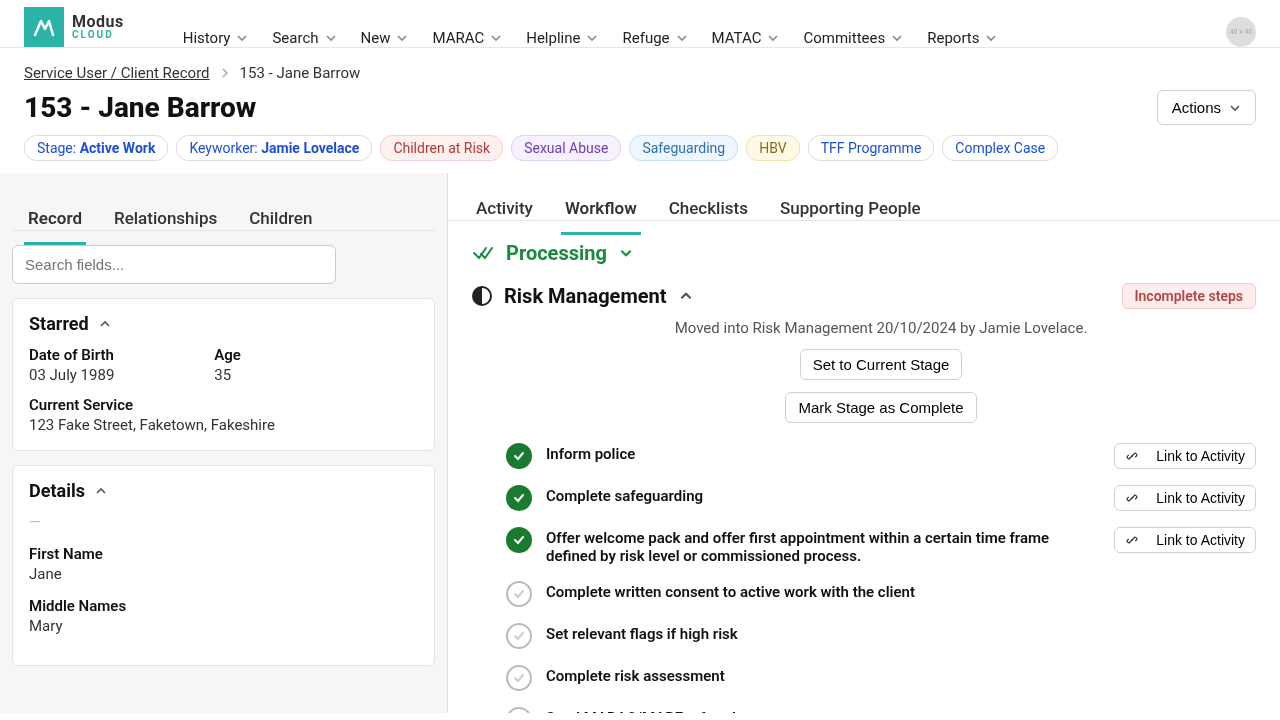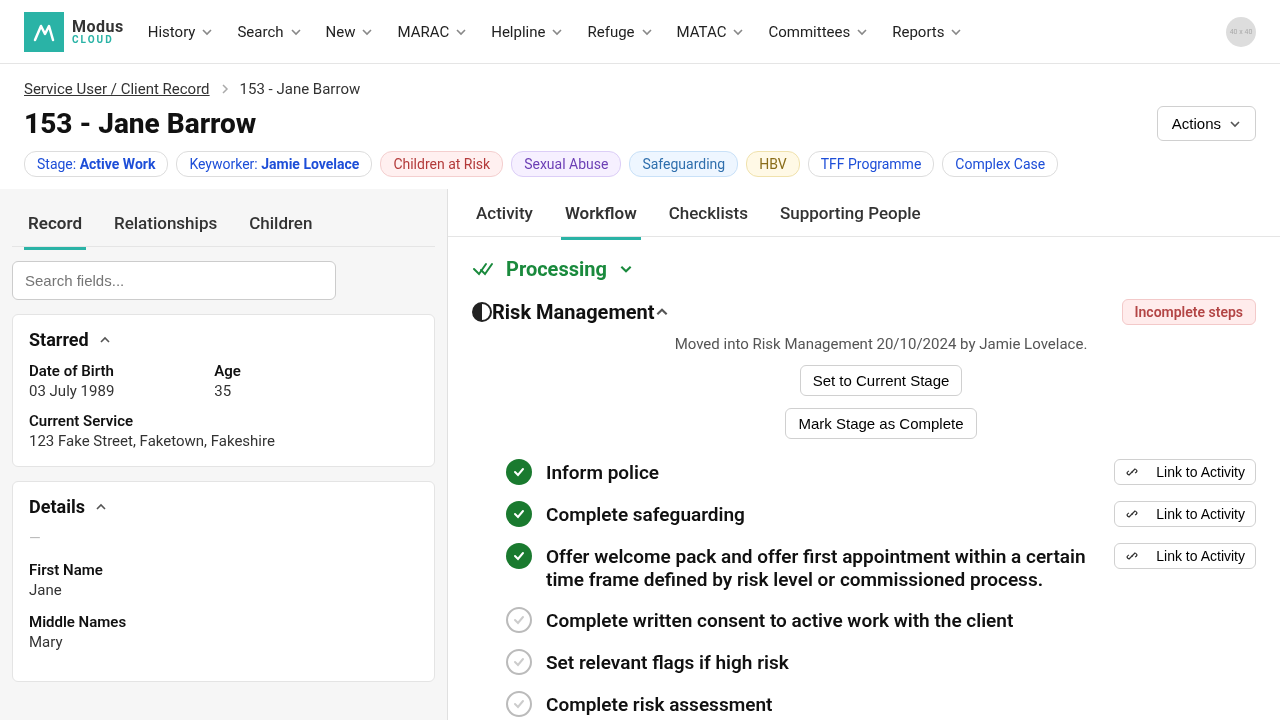--- a/index.html
+++ b/index.html
@@ -7,25 +7,26 @@
     font-family: -apple-system, BlinkMacSystemFont, "Segoe UI", Roboto, sans-serif;
     background: #fff;
     color: #111;
     font-size: 14px;
     width: 1280px;
     height: 720px;
     overflow: hidden;
   }
   
   .topbar {
-    height: 64px;
+    height: 48px;
     display: flex;
-    align-items: center;
+    align-items: flex-end;
     padding: 0 24px;
     border-bottom: 1px solid #e5e5e5;
+    gap: 35px;
   }
   .logo { display: flex; align-items: center; gap: 8px; margin-right: 24px; }
   .logo-mark {
     width: 40px; height: 40px;
     background: #2ab3a6;
     display: flex; align-items: center; justify-content: center;
   }
   .logo-text { display: flex; flex-direction: column; line-height: 1; }
   .logo-text .t1 { font-weight: 700; font-size: 16px; letter-spacing: 0.5px; color:#333;}
   .logo-text .t2 { font-weight: 700; font-size: 10px; letter-spacing: 2px; color: #2ab3a6; }
@@ -67,21 +68,21 @@
     padding: 10px 12px 0;
     overflow: hidden;
   }
   .right { flex:1; padding: 0 0 0 0; overflow: hidden; }
   
   .tabs { display:flex; gap: 24px; padding: 0 12px; border-bottom:1px solid #e5e5e5;}
   .tabs.right-tabs { padding: 0 24px; }
   .tab {
     font-size: 17px; font-weight: 500;
     padding: 10px 4px 14px; color:#333; cursor:pointer;
-    border-bottom: 3px solid transparent; position:relative; top:4px;
+    border-bottom: 3px solid transparent; position:relative; top:15px;
   }
   .tab.active { border-bottom-color: #2ab3a6; font-weight: 600;}
   
   .searchbox {
     margin: 14px 0 14px;
     width: 324px;
   }
   .searchbox input {
     width:100%;
     padding: 10px 12px;
@@ -99,21 +100,21 @@
   .card-title { display:flex; align-items:center; gap:10px; font-weight:700; font-size:18px; margin-bottom:12px;}
   .field-row { display:flex; gap: 40px; margin-bottom: 12px;}
   .field-block .fl { font-weight:600; font-size:15px; margin-bottom:2px;}
   .field-block .fv { font-size:15px; color:#333; }
   .field-block .fv.empty { color:#bbb; }
   
   .right-inner { padding: 20px 24px; }
   .stage-head { display:flex; align-items:center; gap:12px; font-size:20px; font-weight:700; margin-bottom: 18px;}
   .stage-head.green { color:#1a8a3d; }
   .stage-head .stage-icon { width:22px; height:22px; }
-  .stage-row { display:flex; align-items:center; gap:0; margin-bottom:10px;}
+  .stage-row { display:flex; align-items:center; gap:12px; margin-bottom:10px;}
   .stage-row .stage-name { font-size:20px; font-weight:700; }
   .stage-row .pill-inc { margin-left:auto; background:#ffecec; border:1px solid #f3c9c9; color:#b34545; border-radius:6px; padding:4px 12px; font-size:14px; font-weight:600;}
   .half-circle {
     width:20px;height:20px;border-radius:50%;
     border:2px solid #222;
     background: linear-gradient(90deg,#222 50%, transparent 50%);
   }
   .substage-meta { display:flex; align-items:center; gap:12px; margin: 6px 0 12px 34px; font-size:15px;flex-direction:column;}
   .substage-meta .meta-text { color:#555; }
   .outline-btn {
@@ -122,21 +123,21 @@
   }
   .steps { margin-left: 0; }
   .step { display:flex; align-items:flex-start; gap:14px; padding: 8px 0 8px 34px; }
   .step .circle {
     width:26px;height:26px;border-radius:50%;
     display:flex;align-items:center;justify-content:center;
     flex-shrink:0;
   }
   .step .circle.done { background:#1a7a2f; color:#fff;}
   .step .circle.pending { border:2px solid #bbb; color:#bbb; background:#fff;}
-  .step .step-text { font-size:19px; font-weight:600; padding-top:2px; max-width: 620px;}
+  .step .step-text { font-size:15px; font-weight:600; padding-top:2px; max-width: 620px;}
   .step .link-btn {
     margin-left:auto;
     border:1px solid #d0d0d0;border-radius:6px;background:#fff;
     padding:4px 10px;font-size:14px;cursor:pointer;
     display:flex;align-items:center;gap:17px;
     flex-shrink:0;
   }
   .divider { border-top:1px solid #eee; margin: 14px 0 18px 0;}
   
   svg { display:block; }

